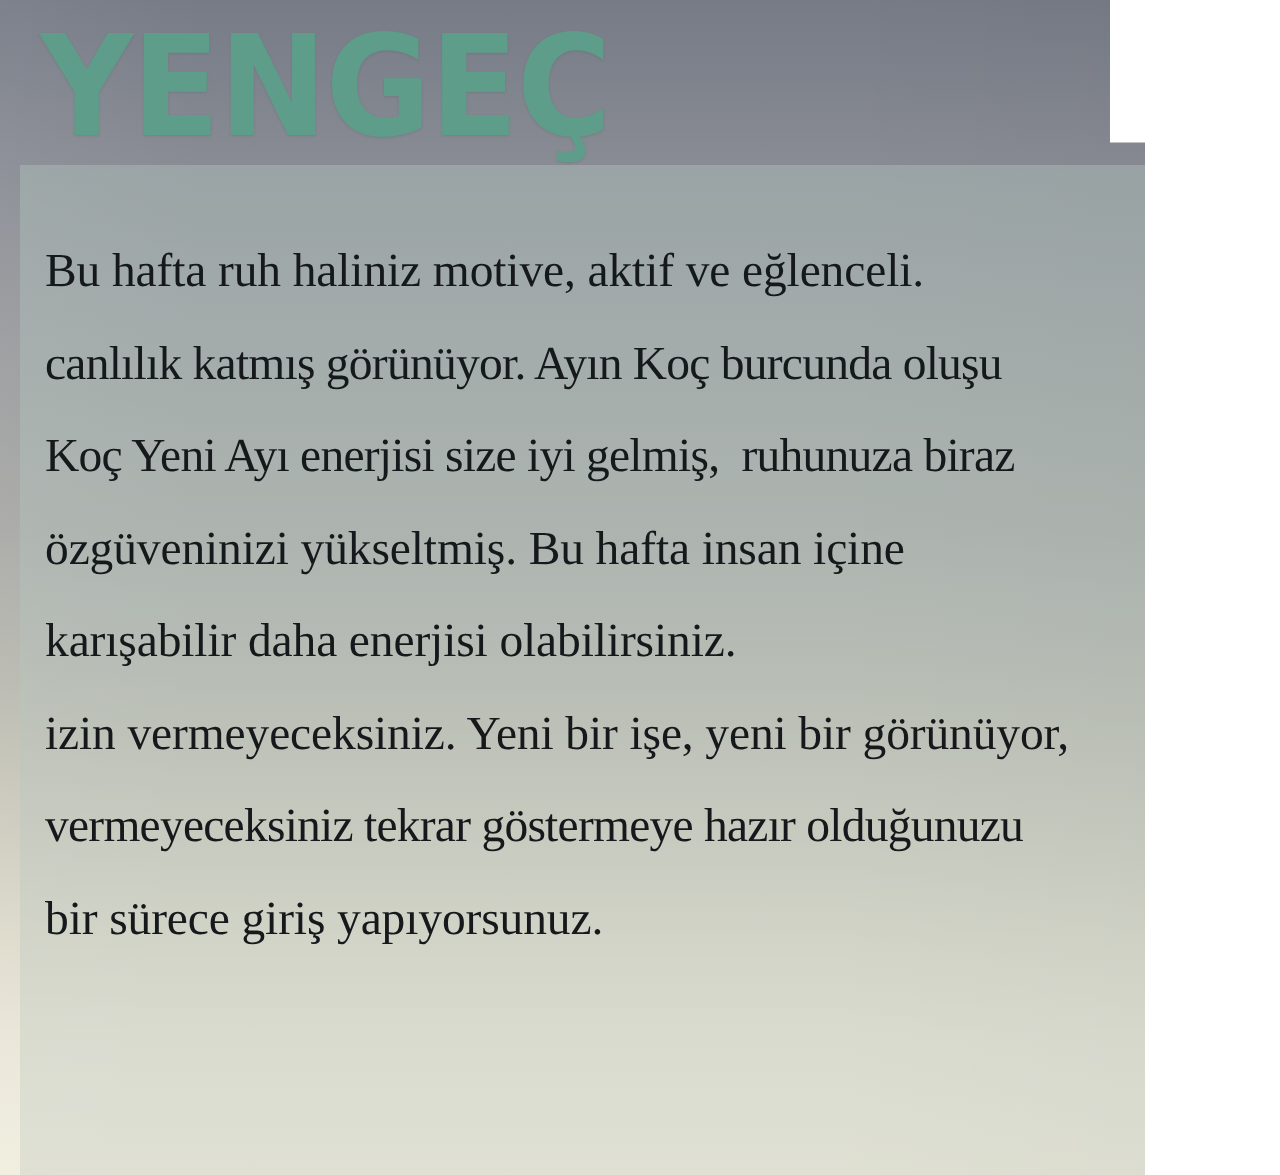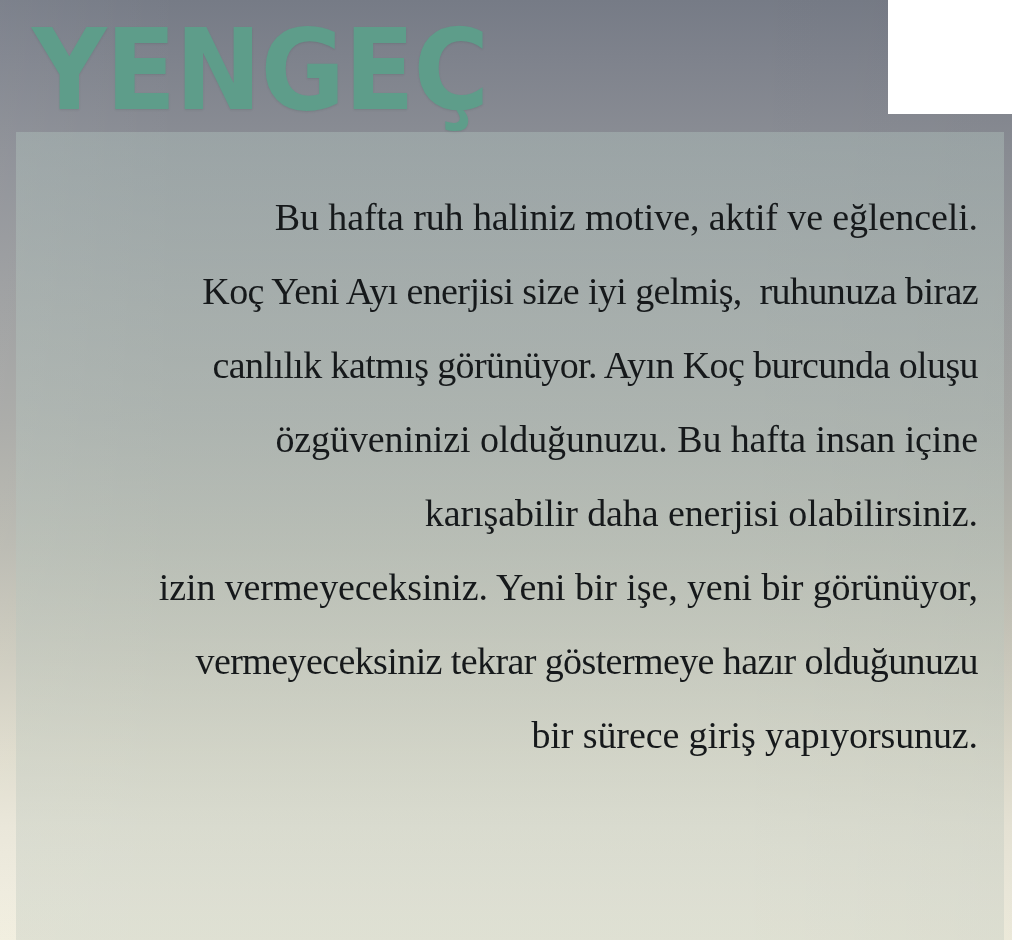--- a/index.html
+++ b/index.html
@@ -3,40 +3,39 @@
 <meta charset="utf-8">
 <style>
   html, body {
     margin: 0;
     padding: 0;
     background: #ffffff;
   }
 
   #poster {
     position: relative;
-    width: 1012px;
+    width: 916px;
     height: 940px;
     overflow: hidden;
     font-family: "Liberation Serif", "DejaVu Serif", serif;
     
     background: linear-gradient(
       to bottom,
       #767b86 0%,
       #7e828c 6%,
       #8b8e95 16%,
       #9a9c9e 30%,
       #a8a9a6 45%,
       #b9b9b0 58%,
       #cdcbbe 70%,
       #dedbcc 80%,
       #e9e6d8 88%,
       #eeebdd 95%,
       #f1eede 100%
     );
-    text-align: right;
   }
 
   
   #poster::after {
     content: "";
     position: absolute;
     inset: 0;
     pointer-events: none;
     background: linear-gradient(
       to right,
@@ -112,22 +111,22 @@
 <body>
 
 <div id="poster">
 
   <div class="white-block"></div>
 
   <div class="poster-title">YENGEÇ</div>
 
   <div class="text-panel">
     <div class="body-line">Bu hafta ruh haliniz motive, aktif ve eğlenceli.</div>
+    <div class="body-line tight">canlılık katmış görünüyor. Ayın Koç burcunda oluşu</div>
     <div class="body-line tight">Koç Yeni Ayı enerjisi size iyi gelmiş,  ruhunuza biraz</div>
-    <div class="body-line tight">canlılık katmış görünüyor. Ayın Koç burcunda oluşu</div>
-    <div class="body-line">özgüveninizi olduğunuzu. Bu hafta insan içine</div>
+    <div class="body-line">özgüveninizi yükseltmiş. Bu hafta insan içine</div>
     <div class="body-line">karışabilir daha enerjisi olabilirsiniz.</div>
     <div class="body-line">izin vermeyeceksiniz. Yeni bir işe, yeni bir görünüyor,</div>
     <div class="body-line tight">vermeyeceksiniz tekrar göstermeye hazır olduğunuzu</div>
     <div class="body-line">bir sürece giriş yapıyorsunuz.</div>
   </div>
 
 </div>
 
 </body></html>

